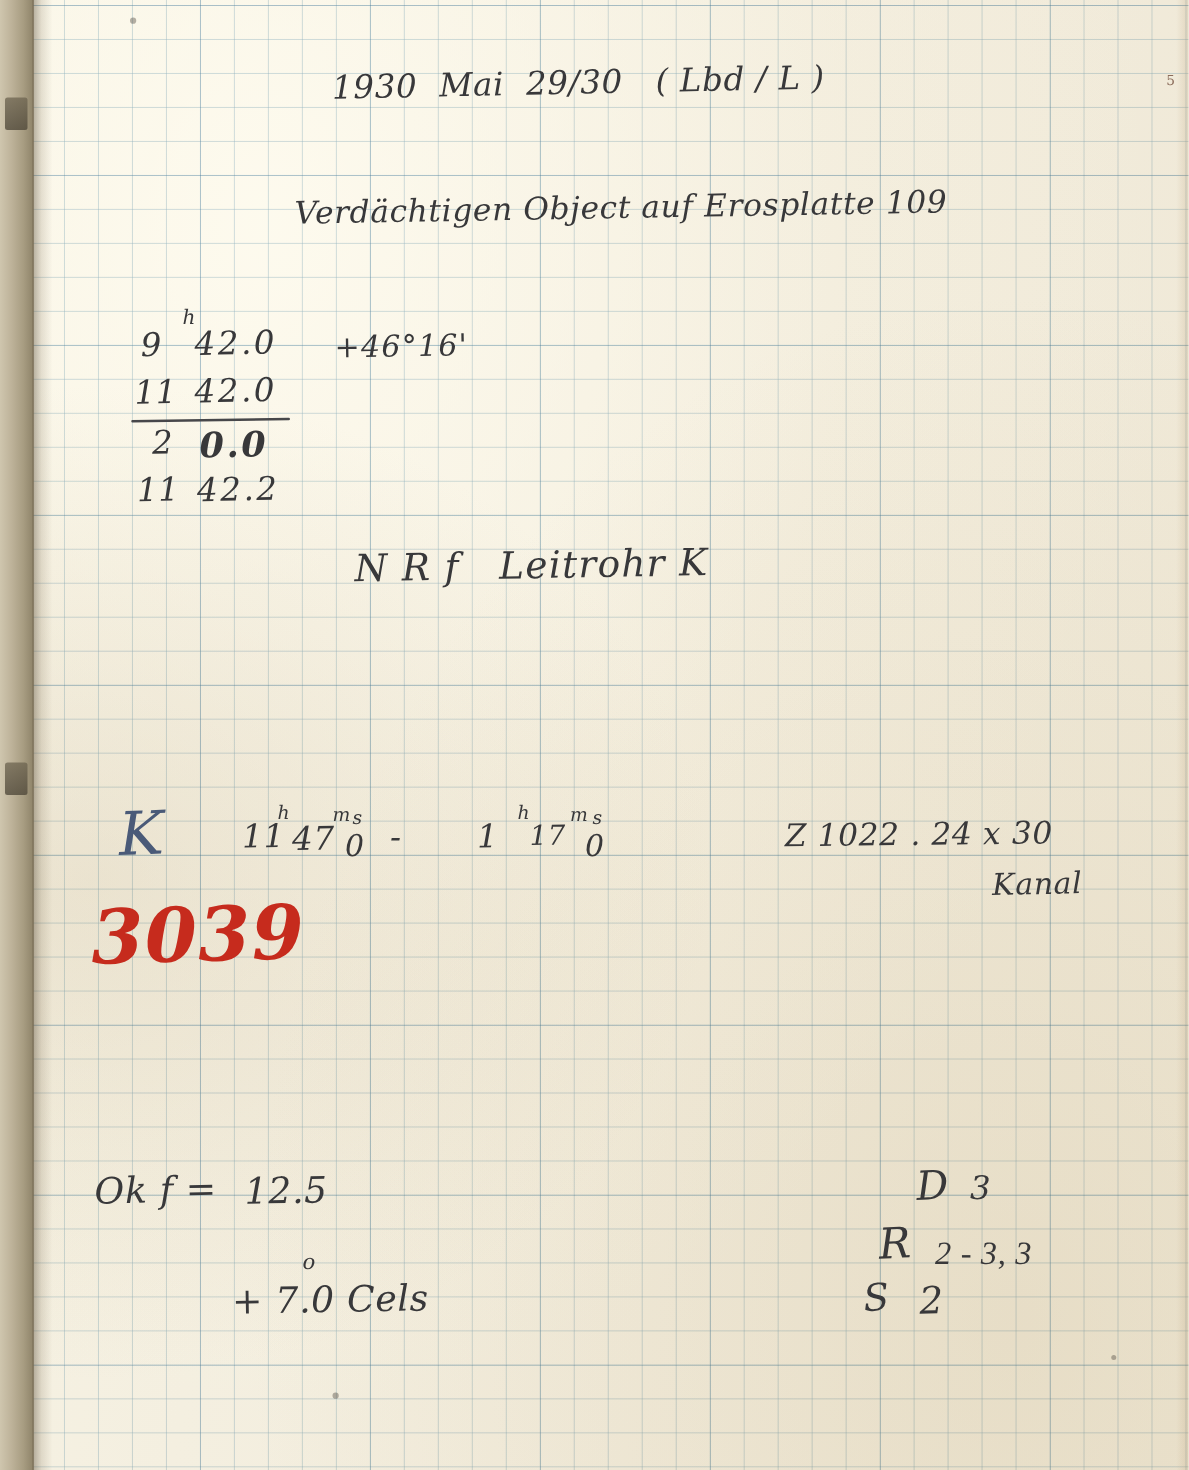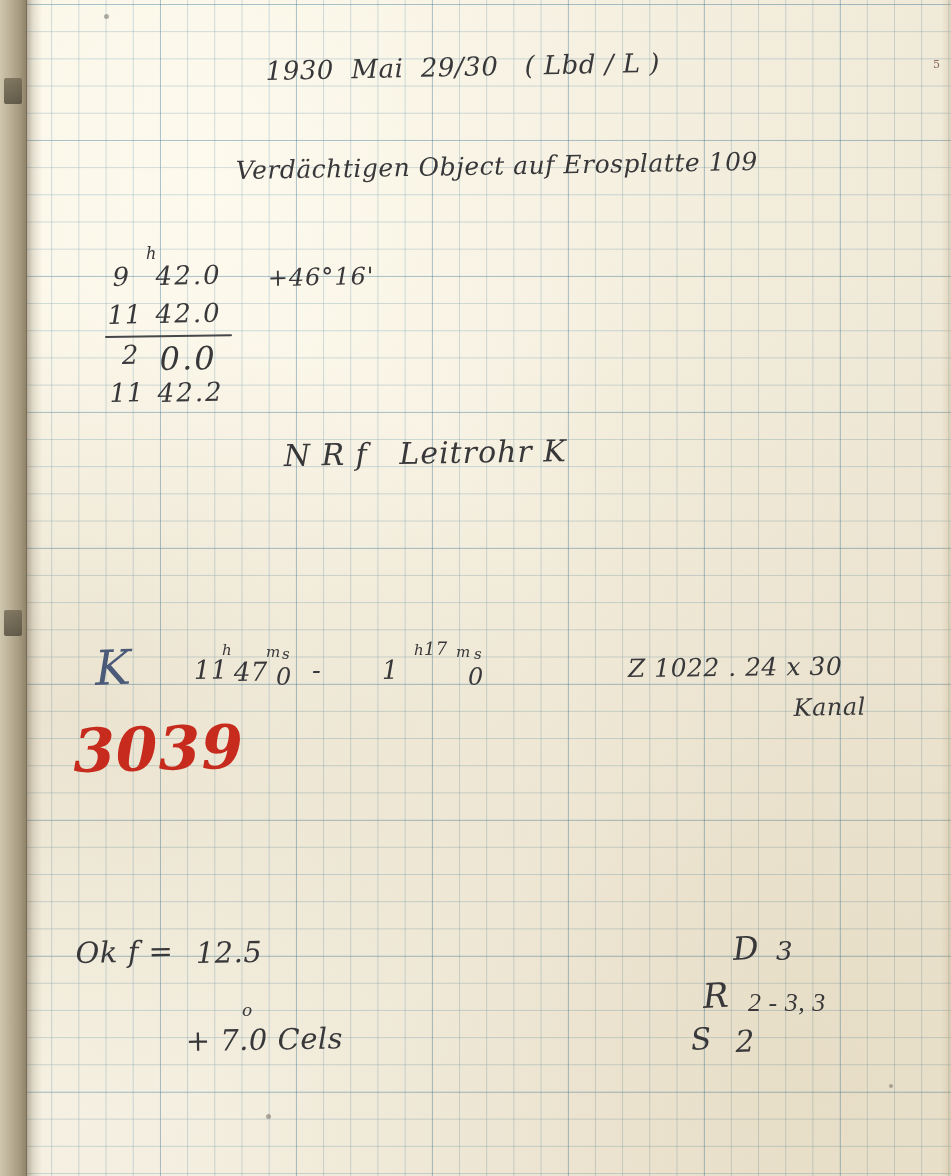--- a/index.html
+++ b/index.html
@@ -157,41 +157,41 @@
   <div class="hw ink-dark" style="left:113px; top:262px; font-size:26px; transform: rotate(-1.5deg);">9</div>
   <div class="hw ink-dark" style="left:146px; top:244px; font-size:16px;">h</div>
   <div class="hw ink-dark" style="left:156px; top:261px; font-size:26px; transform: rotate(-1.2deg); letter-spacing:2px;">42.0</div>
   <div class="hw ink-dark" style="left:268px; top:264px; font-size:24px; transform: rotate(-1.0deg); letter-spacing:1px;">+46°16'</div>
 
   <div class="hw ink-dark" style="left:108px; top:300px; font-size:26px; transform: rotate(-1.5deg);">11</div>
   <div class="hw ink-dark" style="left:156px; top:299px; font-size:26px; transform: rotate(-1.2deg); letter-spacing:2px;">42.0</div>
   <div class="underline" style="left:105px; top:336px; width:127px; transform: rotate(-0.8deg);"></div>
 
   <div class="hw ink-dark" style="left:122px; top:340px; font-size:26px; transform: rotate(-1.0deg);">2</div>
-  <div class="hw ink-dark" style="left:160px; top:340px; font-size:32px; transform: rotate(-1.0deg); letter-spacing:2px;">0.0</div>
+  <div class="hw ink-dark" style="left:160px; top:340px; font-size:28px; transform: rotate(-1.0deg); letter-spacing:2px;font-weight:bold;">0.0</div>
 
   <div class="hw ink-dark" style="left:110px; top:378px; font-size:26px; transform: rotate(-1.3deg);">11</div>
   <div class="hw ink-dark" style="left:158px; top:378px; font-size:26px; transform: rotate(-1.2deg); letter-spacing:2px;">42.2</div>
 
   <div class="hw ink-dark" style="left:284px; top:438px; font-size:30px; transform: rotate(-1.0deg); letter-spacing:1px;">N R f   Leitrohr K</div>
 
   <div class="hw ink-blue" style="left:96px; top:640px; font-size:48px; transform: rotate(-2deg);">K</div>
 
   <div class="hw ink-dark" style="left:194px; top:655px; font-size:26px; transform: rotate(-1deg);">11</div>
   <div class="hw ink-dark" style="left:222px; top:641px; font-size:15px;">h</div>
   <div class="hw ink-dark" style="left:234px; top:657px; font-size:26px; transform: rotate(-1deg);">47</div>
   <div class="hw ink-dark" style="left:266px; top:643px; font-size:15px;">m</div>
   <div class="hw ink-dark" style="left:276px; top:663px; font-size:24px;">0</div>
   <div class="hw ink-dark" style="left:282px; top:645px; font-size:15px;">s</div>
 
   <div class="hw ink-dark" style="left:312px; top:655px; font-size:26px;">-</div>
 
   <div class="hw ink-dark" style="left:382px; top:655px; font-size:26px; transform: rotate(-1deg);">1</div>
   <div class="hw ink-dark" style="left:414px; top:641px; font-size:15px;">h</div>
-  <div class="hw ink-dark" style="left:424px; top:638px; font-size:18px; transform: rotate(-1deg);">17</div>
+  <div class="hw ink-dark" style="left:424px; top:657px; font-size:22px; transform: rotate(-1deg);">17</div>
   <div class="hw ink-dark" style="left:456px; top:643px; font-size:15px;">m</div>
   <div class="hw ink-dark" style="left:468px; top:663px; font-size:24px;">0</div>
   <div class="hw ink-dark" style="left:474px; top:645px; font-size:15px;">s</div>
 
   <div class="hw ink-dark" style="left:628px; top:654px; font-size:25px; transform: rotate(-0.6deg);">Z 1022 . 24 x 30</div>
   <div class="hw ink-dark" style="left:794px; top:694px; font-size:24px; transform: rotate(-1.2deg);">Kanal</div>
 
   <div class="hw ink-red" style="left:74px; top:716px; font-size:60px; font-weight:bold; transform: rotate(-1.5deg); letter-spacing:1px;">3039</div>
 
   <div class="hw ink-dark" style="left:76px; top:936px; font-size:29px; transform: rotate(-1.2deg);">Ok f =</div>

